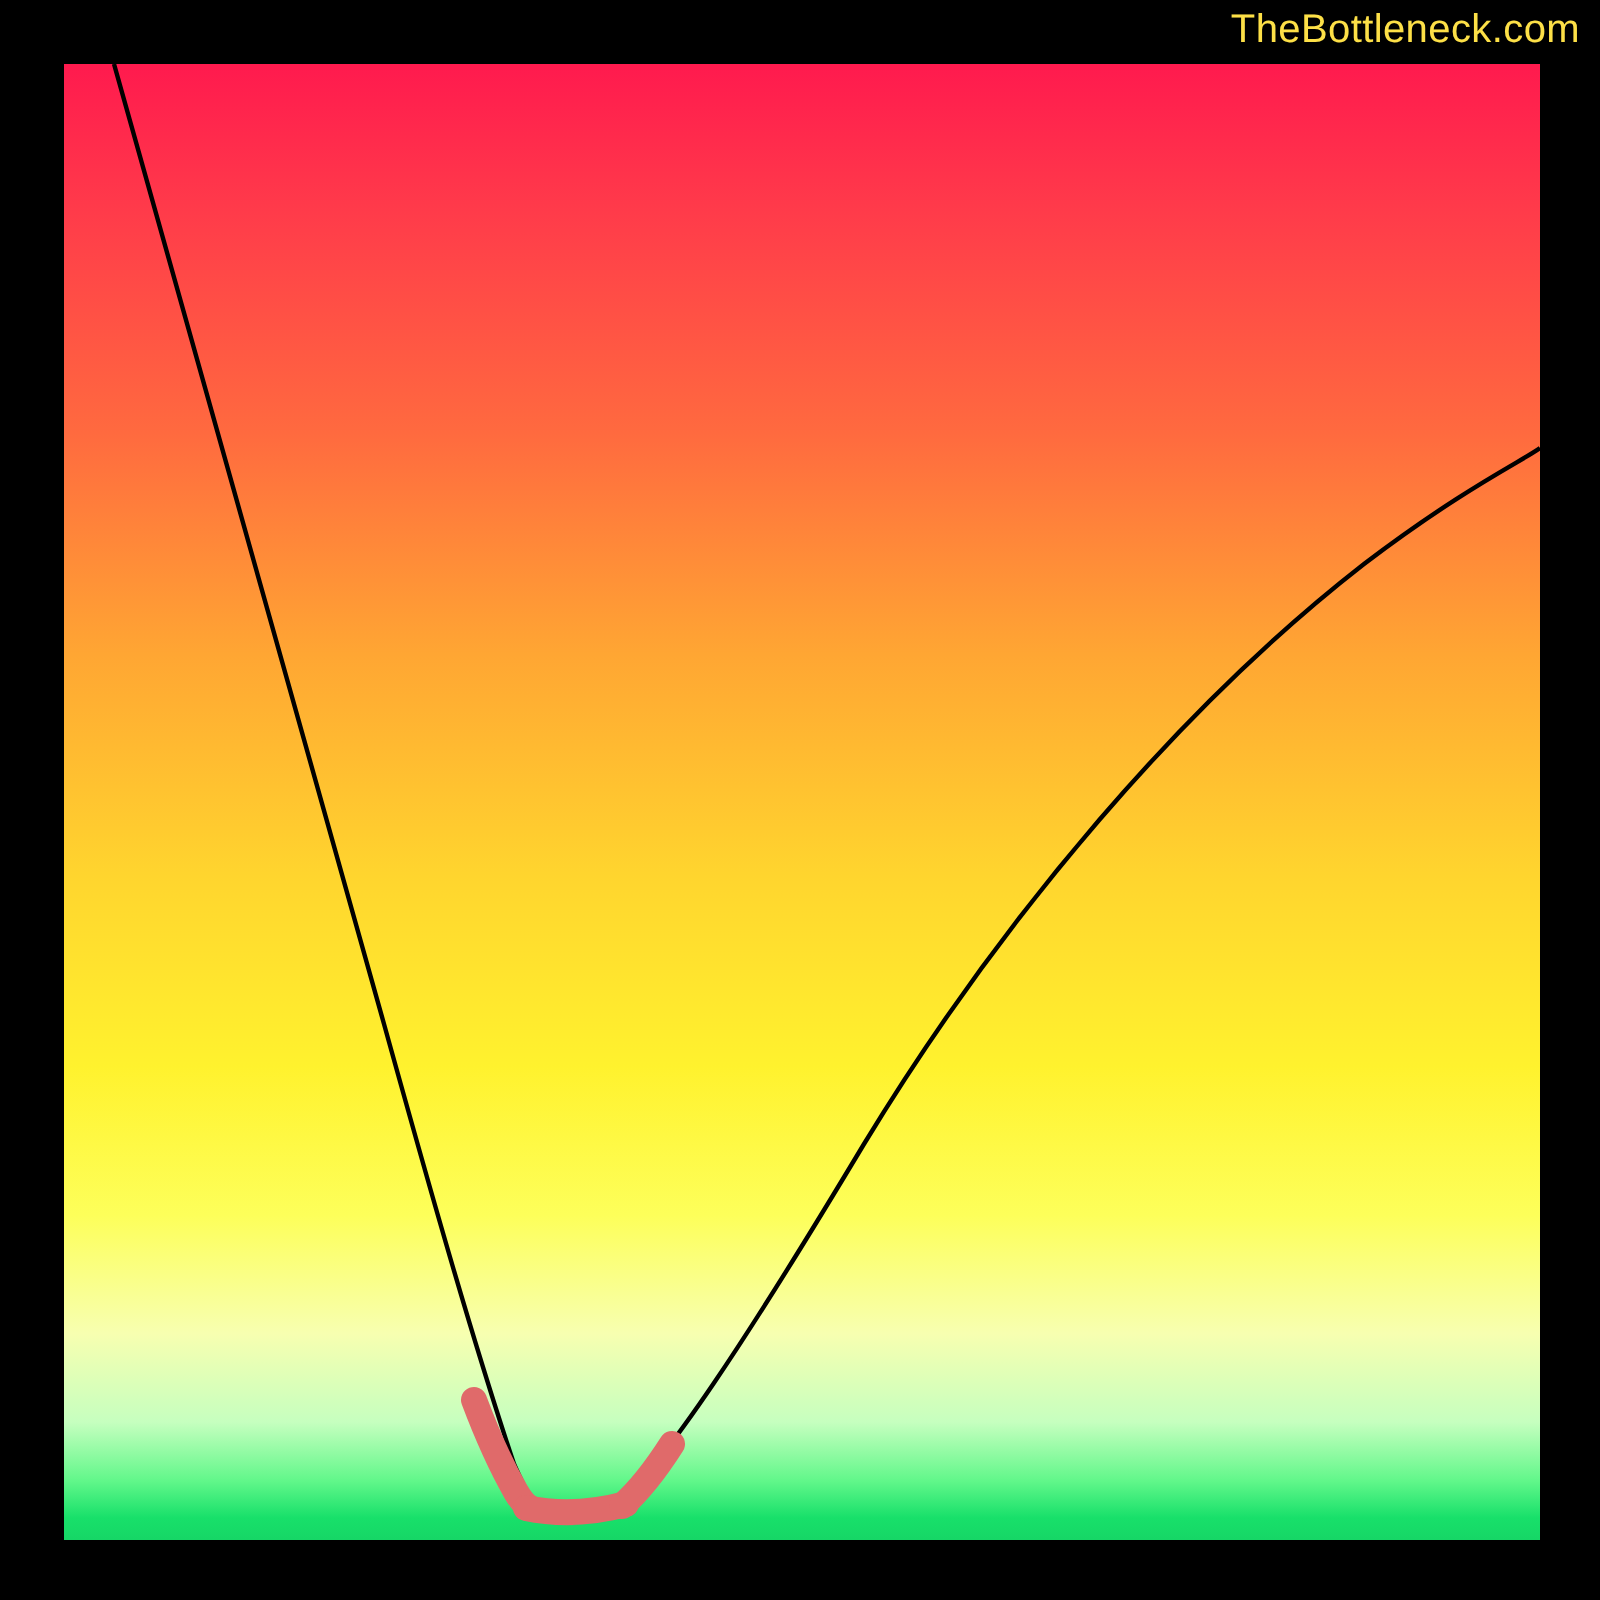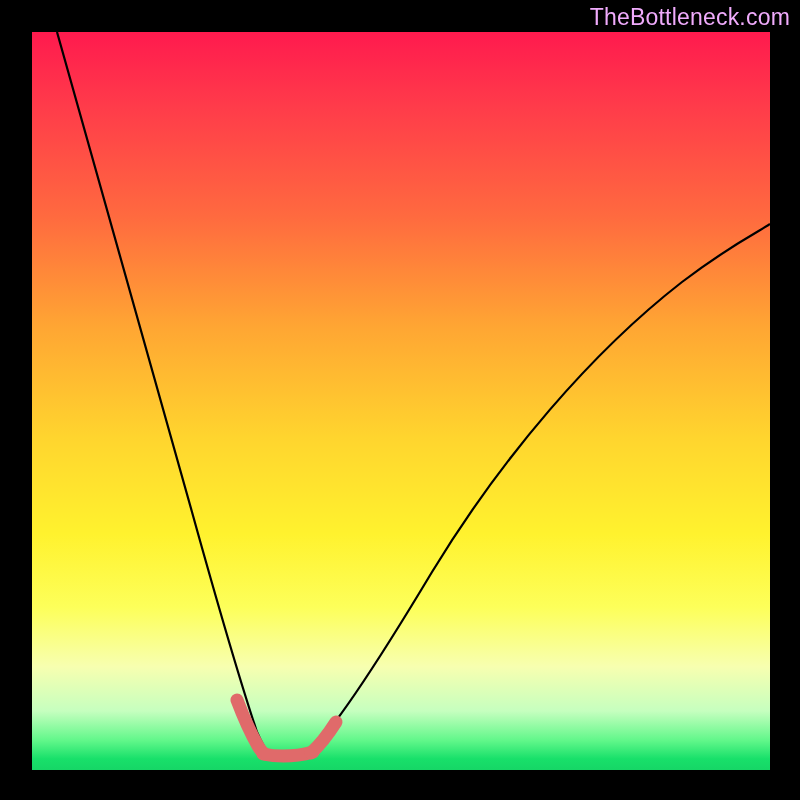--- a/index.html
+++ b/index.html
@@ -43,22 +43,22 @@
       #c6ffbf 92%,
       #61f78a 96%,
       #18e06a 98.5%,
       #16d666 100%
     );
   }
   .watermark {
     position: absolute;
     top: 4px;
     right: 10px;
-    color: #f0abfc;
-    font-size: 23px;
+    color: #fde047;
+    font-size: 20px;
     font-weight: 500;
     letter-spacing: 0.2px;
     user-select: none;
   }
   svg.curve {
     position: absolute;
     inset: 0;
   }
 </style>
 </head>

